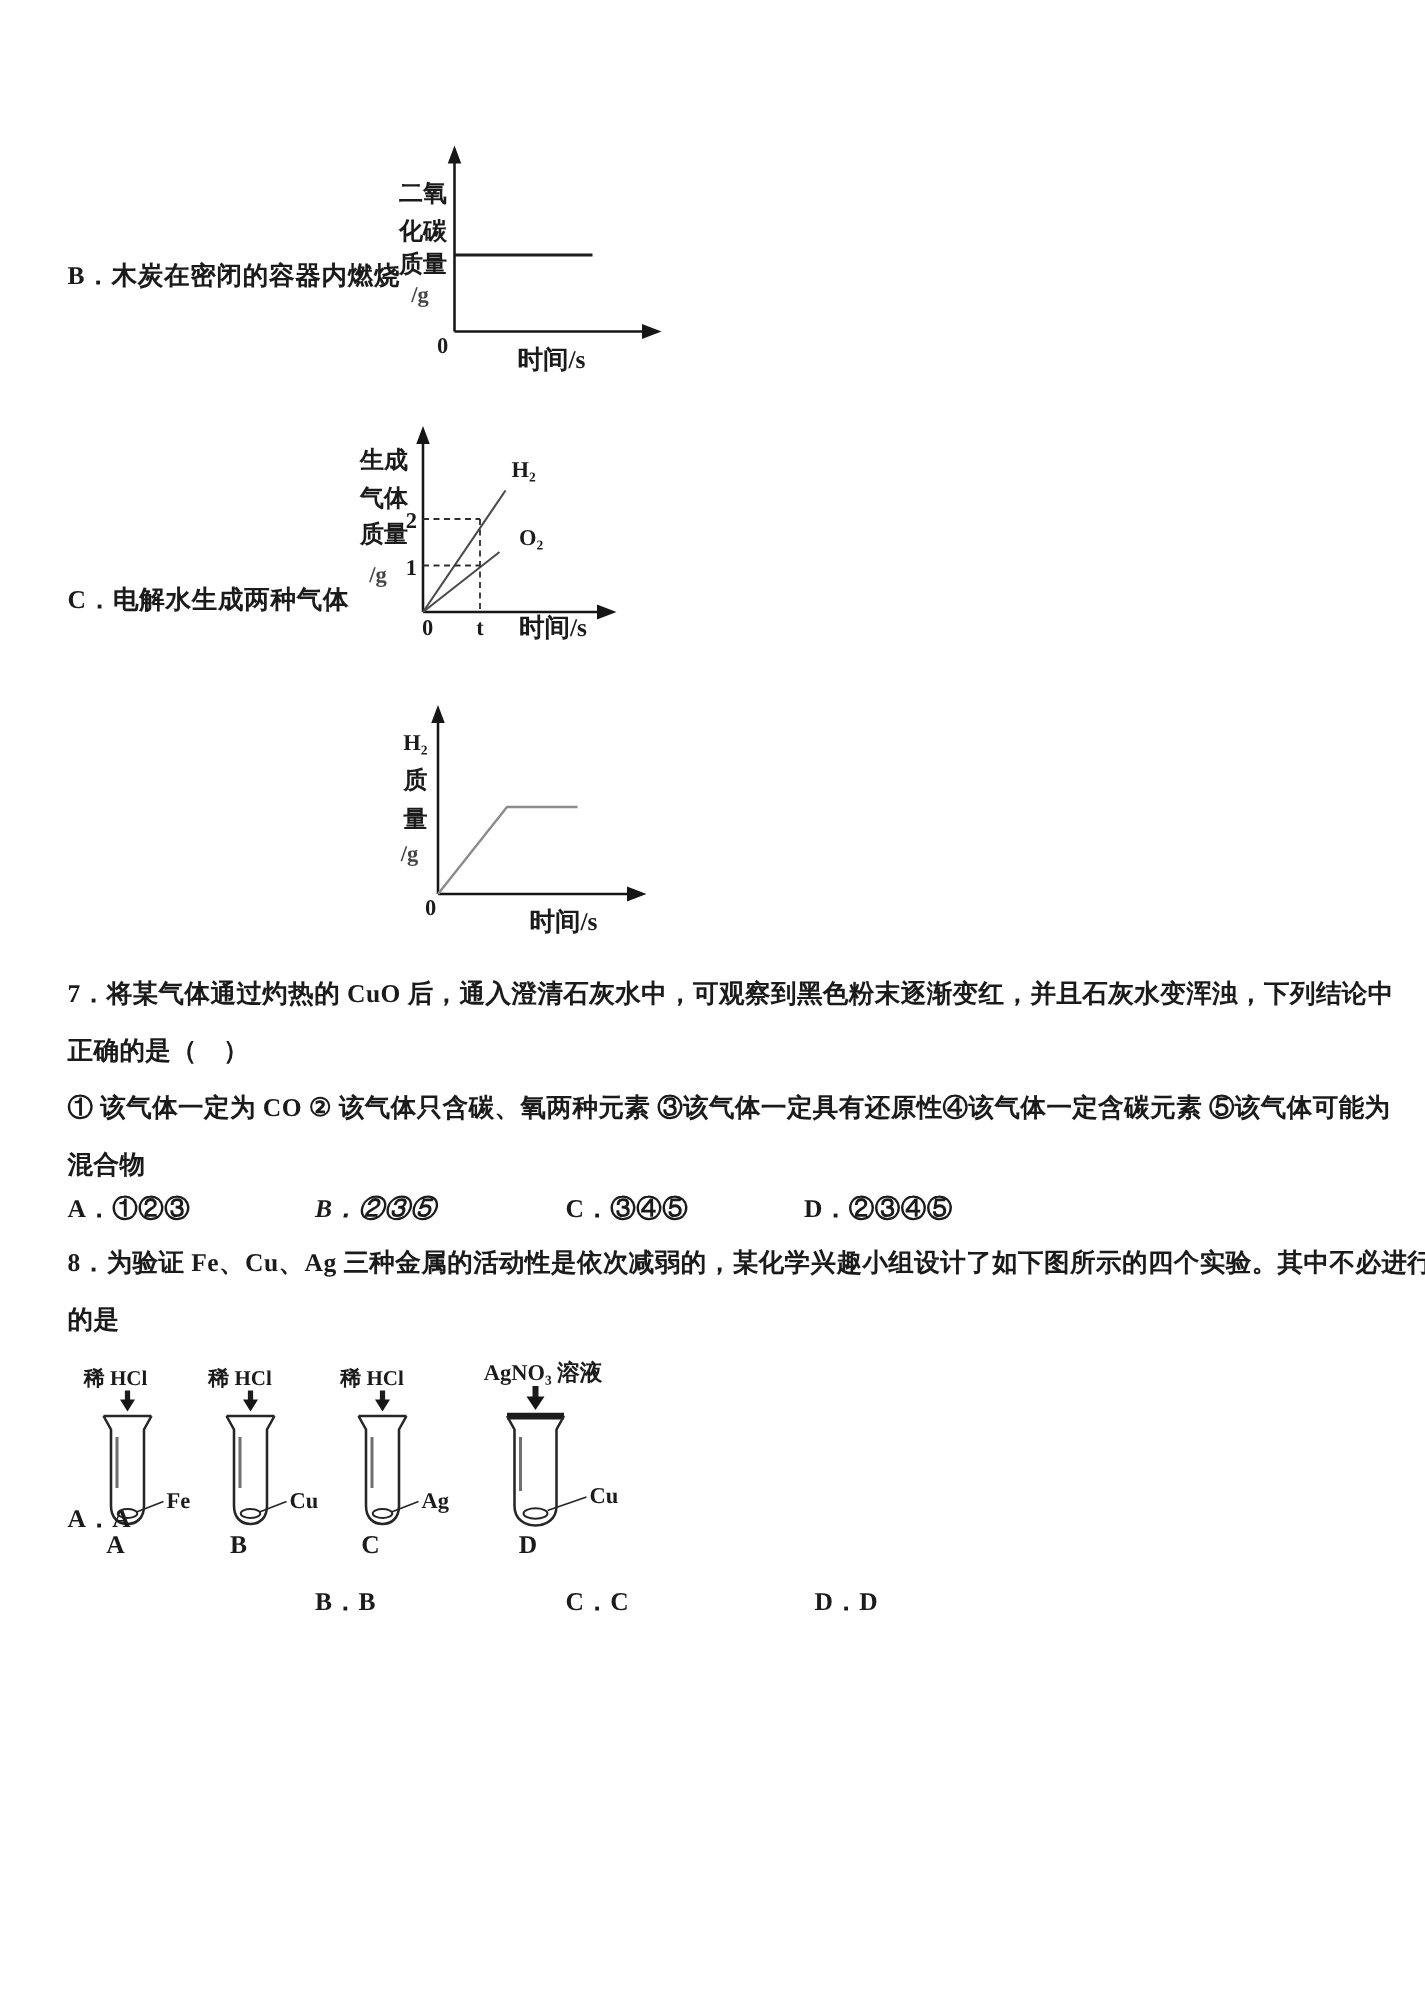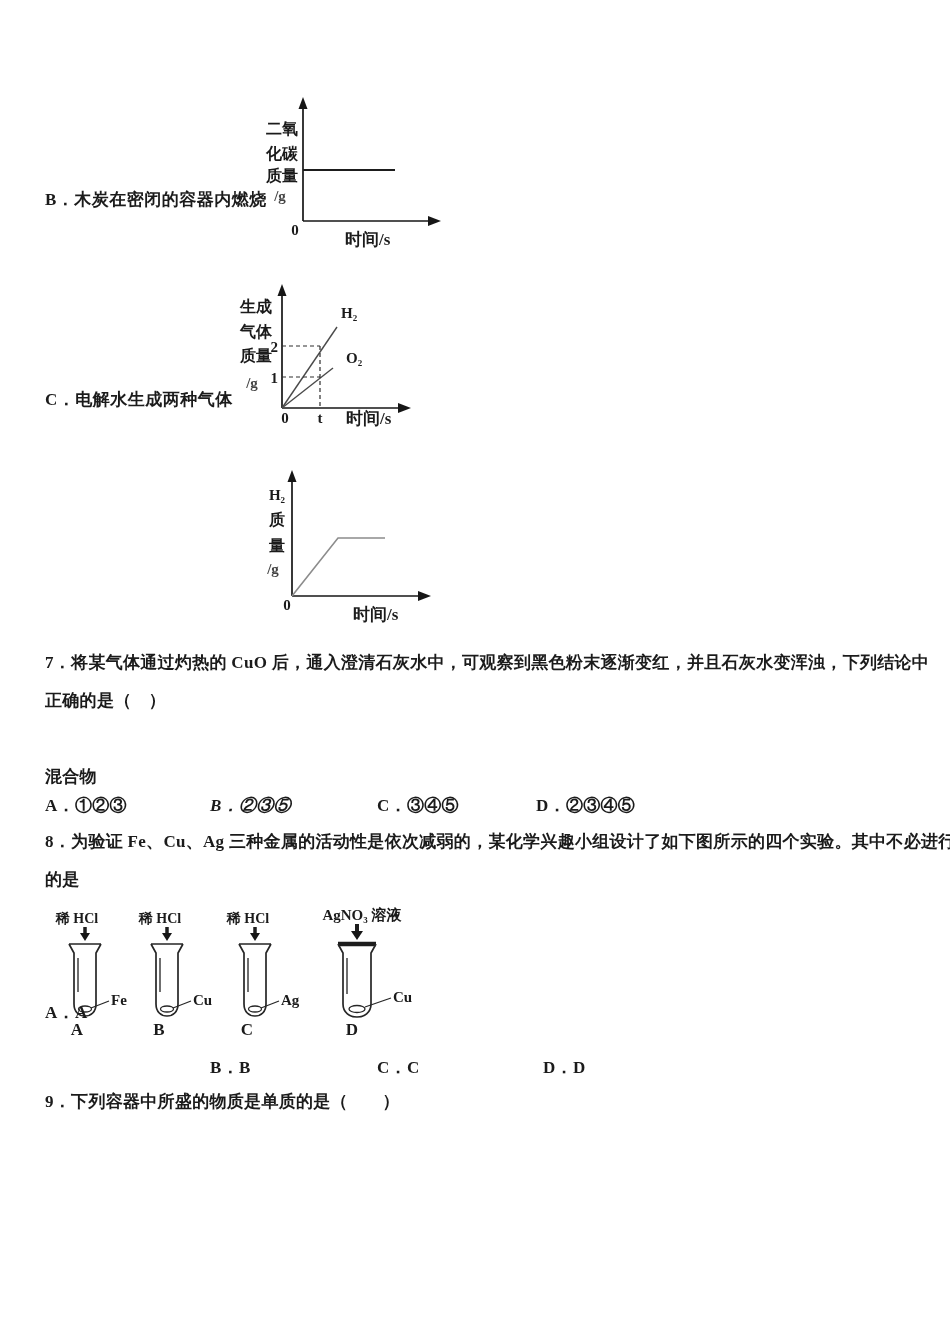--- a/index.html
+++ b/index.html
@@ -19,21 +19,21 @@
   .tube{stroke:#262626;stroke-width:1.7;fill:none;}
   .hl{stroke:#6f6f6f;stroke-width:2;} .t14{font-size:14px;} .t15{font-size:15px;}
   .t16{font-size:16px;} .t17{font-size:17px;}
   .gr{fill:#444444;}
 </style>
 </head>
 <body>
 
 <div class="page">
 
-  <div class="abs optlab" style="top:188px;">B．木炭在密闭的容器内燃烧</div>
+  <div class="abs optlab" style="top:172px;">B．木炭在密闭的容器内燃烧</div>
   <svg class="abs" style="left:250px;top:95px;" width="210" height="160" viewBox="0 0 210 160">
     <line class="ax" x1="53" y1="126" x2="53" y2="10"></line>
     <polygon class="fil" points="53,2 48.5,14 57.5,14"></polygon>
     <line class="ax" x1="53" y1="126" x2="180" y2="126"></line>
     <polygon class="fil" points="191,126 178,121 178,131"></polygon>
     <line class="dat" x1="53" y1="75" x2="145" y2="75"></line>
     <text class="t16" x="32" y="39" text-anchor="middle">二氧</text>
     <text class="t16" x="32" y="64" text-anchor="middle">化碳</text>
     <text class="t16" x="32" y="86" text-anchor="middle">质量</text>
     <text class="t15 gr" x="30" y="106" text-anchor="middle">/g</text>
@@ -74,20 +74,21 @@
     <text class="t15" x="37" y="146" text-anchor="middle">0</text>
     <text class="t17" x="103" y="156">时间/s</text>
     <text class="t15" x="27" y="36" text-anchor="middle">H₂</text>
     <text class="t16" x="27" y="61" text-anchor="middle">质</text>
     <text class="t16" x="27" y="87" text-anchor="middle">量</text>
     <text class="t15 gr" x="23" y="110" text-anchor="middle">/g</text>
   </svg>
 
   <div class="abs qt" style="left:45px;top:652px;">7．将某气体通过灼热的 CuO 后，通入澄清石灰水中，可观察到黑色粉末逐渐变红，并且石灰水变浑浊，下列结论中</div>
   <div class="abs qt" style="left:45px;top:690px;">正确的是（　）</div>
+  <div class="abs qt" style="left:45px;top:728px;">① 该气体一定为 CO ② 该气体只含碳、氧两种元素 ③该气体一定具有还原性④该气体一定含碳元素 ⑤该气体可能为</div>
   <div class="abs qt" style="left:45px;top:766px;">混合物</div>
   <div class="abs qt" style="left:45px;top:795px;">A．①②③</div>
   <div class="abs qt" style="left:210px;top:795px;font-style:italic;">B．②③⑤</div>
   <div class="abs qt" style="left:377px;top:795px;">C．③④⑤</div>
   <div class="abs qt" style="left:536px;top:795px;">D．②③④⑤</div>
 
   <div class="abs qt" style="left:45px;top:831px;">8．为验证 Fe、Cu、Ag 三种金属的活动性是依次减弱的，某化学兴趣小组设计了如下图所示的四个实验。其中不必进行</div>
   <div class="abs qt" style="left:45px;top:869px;">的是</div>
 
   <svg class="abs" style="left:40px;top:898px;" width="430" height="150" viewBox="0 0 430 150">
@@ -140,15 +141,14 @@
       <text class="t15" x="353" y="104">Cu</text>
       <text class="t17" x="312" y="137" text-anchor="middle">D</text>
     </g>
   </svg>
 
   <div class="abs qt" style="left:45px;top:1002px;">A．A</div>
   <div class="abs qt" style="left:210px;top:1057px;">B．B</div>
   <div class="abs qt" style="left:377px;top:1057px;">C．C</div>
   <div class="abs qt" style="left:543px;top:1057px;">D．D</div>
 
-  <div class="abs qt" style="left:45px;top:1091px;">9．下列容器中所盛的物质是单质的是（　　）</div>
 
 </div>
 
 </body></html>

